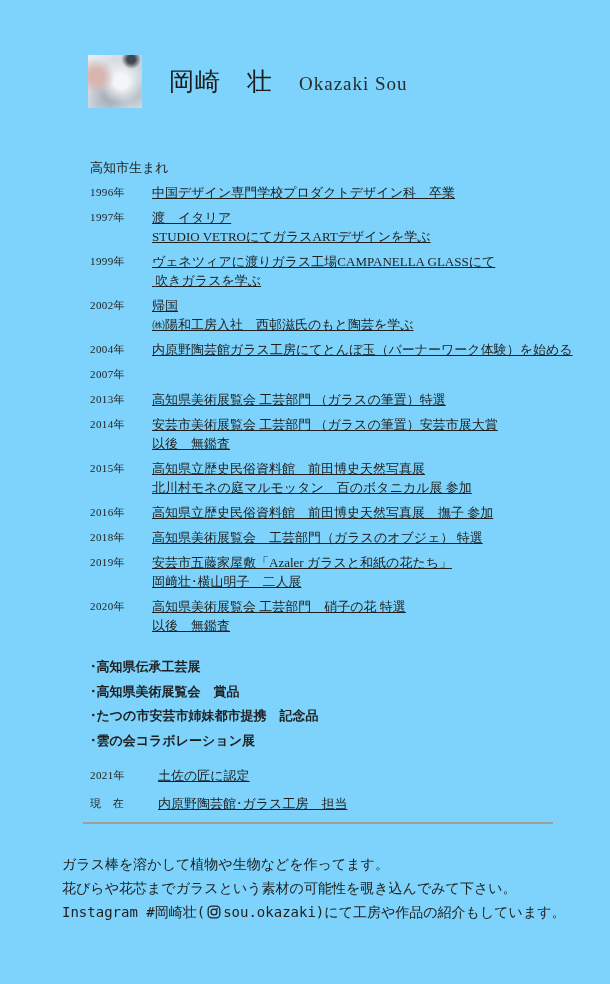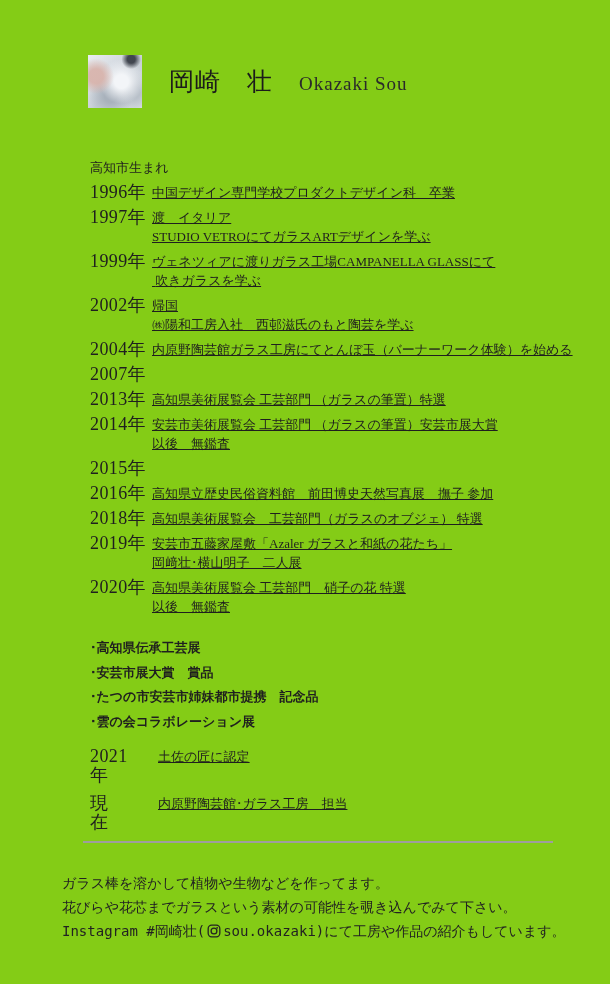--- a/index.html
+++ b/index.html
@@ -1,19 +1,19 @@
 <!DOCTYPE html>
 <html><head>
 <meta charset="utf-8">
 <style>
   html,body{margin:0;padding:0;background:#ffffff;}
   .page{
     position:relative;
     width:610px;height:984px;
-    background:#84cc16;
+    background:#7dd3fc;
     color:#1f1f1f;
     font-family:"Liberation Serif","DejaVu Serif",serif;
     overflow:hidden;
   }
   
   .header{display:flex;align-items:center;padding:55px 0 0 88px;}
   .photo{
     width:54px;height:53px;flex:0 0 auto;
     background:
       radial-gradient(circle at 80% 8%, rgba(40,45,55,.85) 0 6%, rgba(40,45,55,0) 15%),
@@ -24,21 +24,21 @@
       linear-gradient(135deg,#eaedf1 0%,#c8cfd7 55%,#dce1e7 100%);
   }
   .names{display:flex;align-items:baseline;margin-left:27px;}
   .name-ja{font-size:25px;letter-spacing:1px;color:#1b1b1b;}
   .name-en{font-size:19px;letter-spacing:1px;margin-left:26px;color:#2a2a2a;}
 
   
   .content{margin:50px 28px 0 90px;font-size:13px;line-height:19px;}
   .birth{margin-bottom:6px;white-space:pre-wrap;}
   .tl-row{display:flex;margin-bottom:6px;}
-  .tl-year{width:62px;flex:0 0 auto;font-size:18px;letter-spacing:.4px;line-height:19px;}
+  .tl-year{width:62px;flex:0 0 auto;font-size:11px;letter-spacing:.4px;line-height:19px;}
   .tl-lines{flex:1;min-width:0;text-decoration:underline;}
   .tl-line{white-space:pre-wrap;}
   .bullets{margin-top:22px;font-weight:bold;}
   .bullet-line{margin-bottom:5.5px;white-space:pre-wrap;}
   .recognition{margin-top:16px;}
   .recognition .tl-row{margin-bottom:9px;gap:16px;}
   .recognition .tl-year{width:52px;}
 
   
   .divider{border:none;border-top:2px solid #9e9e9e;width:470px;margin:4px 0 0 83px;}
@@ -115,20 +115,24 @@
         </div>
         <div class="tl-row">
           <div class="tl-year">2014年</div>
           <div class="tl-lines">
             <div class="tl-line">安芸市美術展覧会 工芸部門 （ガラスの筆置）安芸市展大賞</div>
             <div class="tl-line">以後　無鑑査</div>
           </div>
         </div>
         <div class="tl-row">
           <div class="tl-year">2015年</div>
+          <div class="tl-lines">
+            <div class="tl-line">高知県立歴史民俗資料館　前田博史天然写真展</div>
+            <div class="tl-line">北川村モネの庭マルモッタン　百のボタニカル展 参加</div>
+          </div>
         </div>
         <div class="tl-row">
           <div class="tl-year">2016年</div>
           <div class="tl-lines">
             <div class="tl-line">高知県立歴史民俗資料館　前田博史天然写真展　撫子 参加</div>
           </div>
         </div>
         <div class="tl-row">
           <div class="tl-year">2018年</div>
           <div class="tl-lines">
@@ -147,21 +151,21 @@
           <div class="tl-lines">
             <div class="tl-line">高知県美術展覧会 工芸部門　硝子の花 特選</div>
             <div class="tl-line">以後　無鑑査</div>
           </div>
         </div>
       </div>
 
     <div class="bullets">
 
     <div class="bullet-line">･高知県伝承工芸展</div>
-        <div class="bullet-line">･安芸市展大賞　賞品</div>
+        <div class="bullet-line">･高知県美術展覧会　賞品</div>
         <div class="bullet-line">･たつの市安芸市姉妹都市提携　記念品</div>
         <div class="bullet-line">･雲の会コラボレーション展</div>
       </div>
 
     <div class="timeline recognition">
 
     <div class="tl-row">
           <div class="tl-year">2021年</div>
           <div class="tl-lines">
             <div class="tl-line">土佐の匠に認定</div>

